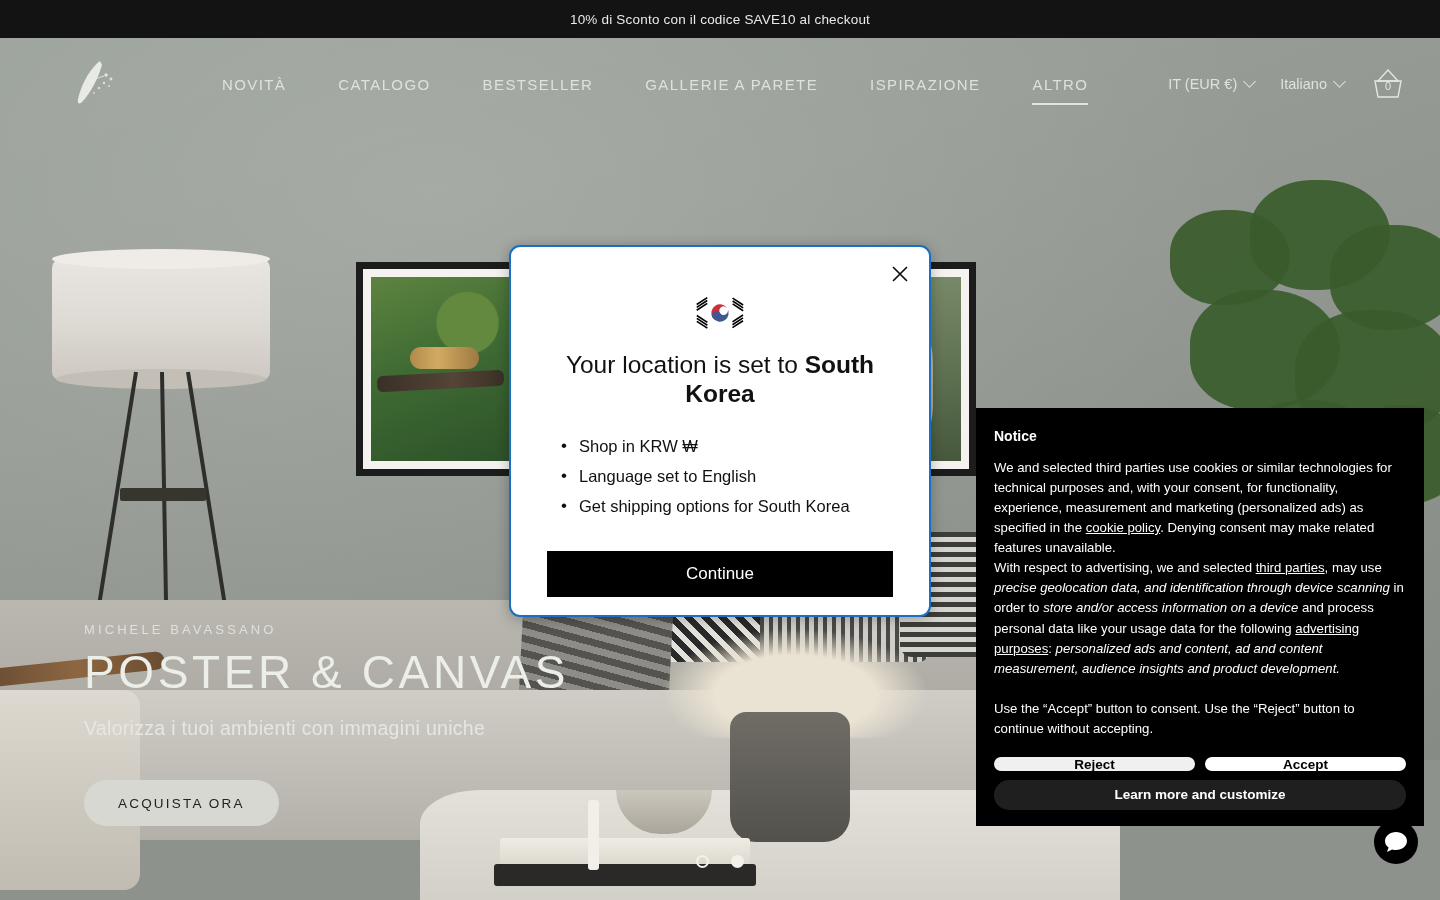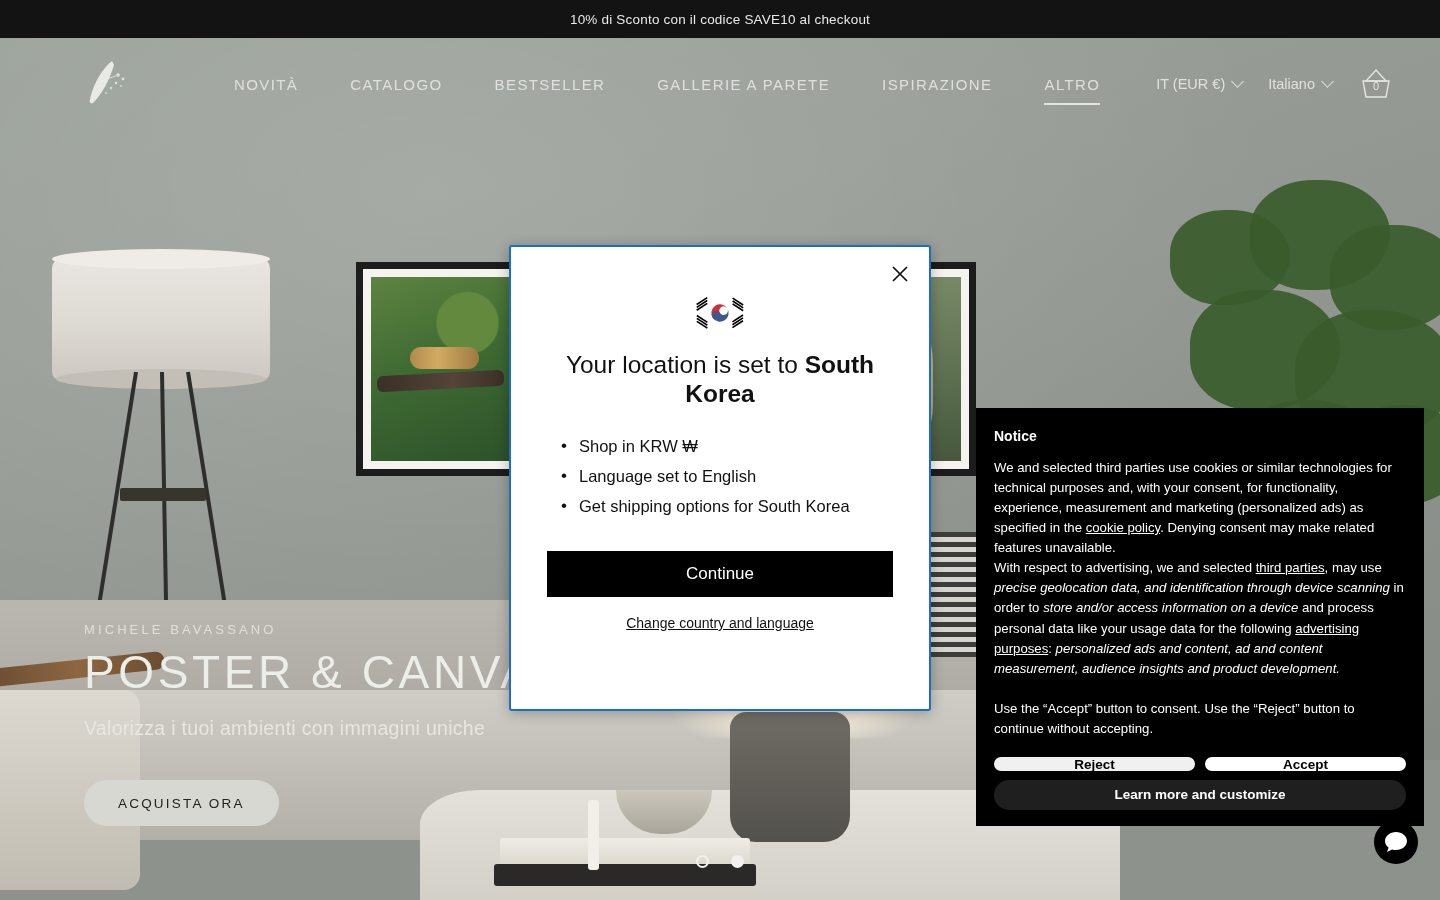--- a/index.html
+++ b/index.html
@@ -107,21 +107,21 @@
   
   .announce {
     position:absolute; left:0; top:0; width:1440px; height:38px; background:#131313;
     display:flex; align-items:center; justify-content:center;
     color:#e9e9e9; font-size:13.5px; letter-spacing:.2px; z-index:30;
   }
 
   
   .header {
     position:absolute; left:0; top:38px; width:1440px; height:92px; z-index:29;
-    display:flex; align-items:center; padding:0 40px;
+    display:flex; align-items:center; padding:0 28px;
   }
   .logo { width:60px; height:58px; position:relative; flex:0 0 auto; margin-left:38px;}
   .nav { display:flex; gap:0; margin-left:70px; align-items:center; }
   .nav a {
     color:#e4e6e2; text-decoration:none; font-size:15px; letter-spacing:1.4px;
     padding:10px 26px; position:relative; opacity:.92;
   }
   .nav a.active:after{
     content:""; position:absolute; left:26px; right:26px; bottom:-2px; height:2px; background:#e9eae6;
   }
@@ -142,22 +142,22 @@
     background:#d7d8d2; color:#222; border:none; border-radius:40px;
     padding:0 34px; height:46px; font-size:13.5px; letter-spacing:2.2px; cursor:pointer;
   }
   
   .dots { position:absolute; left:0; right:0; bottom:32px; display:flex; gap:22px; justify-content:center; z-index:12; }
   .dot { width:13px; height:13px; border-radius:50%; border:2px solid #f2f1ec; background:transparent; cursor:pointer; }
   .dot.on { background:#f2f1ec; }
 
   
   .overlay-modal {
-    position:absolute; left:509px; top:245px; width:422px; height:466px;
-    background:#fff; border:2px solid #1a6fc4; border-radius:3px; z-index:60;
+    position:absolute; left:509px; top:245px; width:422px; height:372px;
+    background:#fff; border:2px solid #1a6fc4; border-radius:11px; z-index:60;
     box-shadow:0 2px 14px rgba(0,0,0,.28);
   }
   .modal-close {
     position:absolute; right:12px; top:10px; width:34px; height:34px;
     background:none; border:none; cursor:pointer; color:#111;
     display:flex; align-items:center; justify-content:center;
   }
   .flag { width:58px; height:40px; margin:46px auto 0; display:block; }
   .modal-title {
     text-align:center; font-size:24.5px; color:#111; line-height:1.18;
@@ -347,21 +347,20 @@
       <span>Your location is set to </span><b>South Korea</b>
     </h2>
 
     <ul class="modal-list">
       <li>Shop in KRW ₩</li>
       <li>Language set to English</li>
       <li>Get shipping options for South Korea</li>
     </ul>
 
     <button class="btn-continue">Continue</button>
-    <a class="link-change" href="#">Change country and language</a>
   </div>
 
   <div class="cookie">
     <h3>Notice</h3>
     <p>
       <span>We and selected third parties use cookies or similar technologies for technical purposes and, with your consent, for functionality, experience, measurement and marketing (personalized ads) as specified in the </span><a href="#">cookie policy</a><span>. Denying consent may make related features unavailable.</span><br>
       <span>With respect to advertising, we and selected </span><a href="#">third parties</a><span>, may use </span><em>precise geolocation data, and identification through device scanning</em><span> in order to </span><em>store and/or access information on a device</em><span> and process personal data like your usage data for the following </span><a href="#">advertising purposes</a><span>: </span><em>personalized ads and content, ad and content measurement, audience insights and product development.</em><br>
       <br>
       <span>Use the “Accept” button to consent. Use the “Reject” button to continue without accepting.</span>
     </p>

